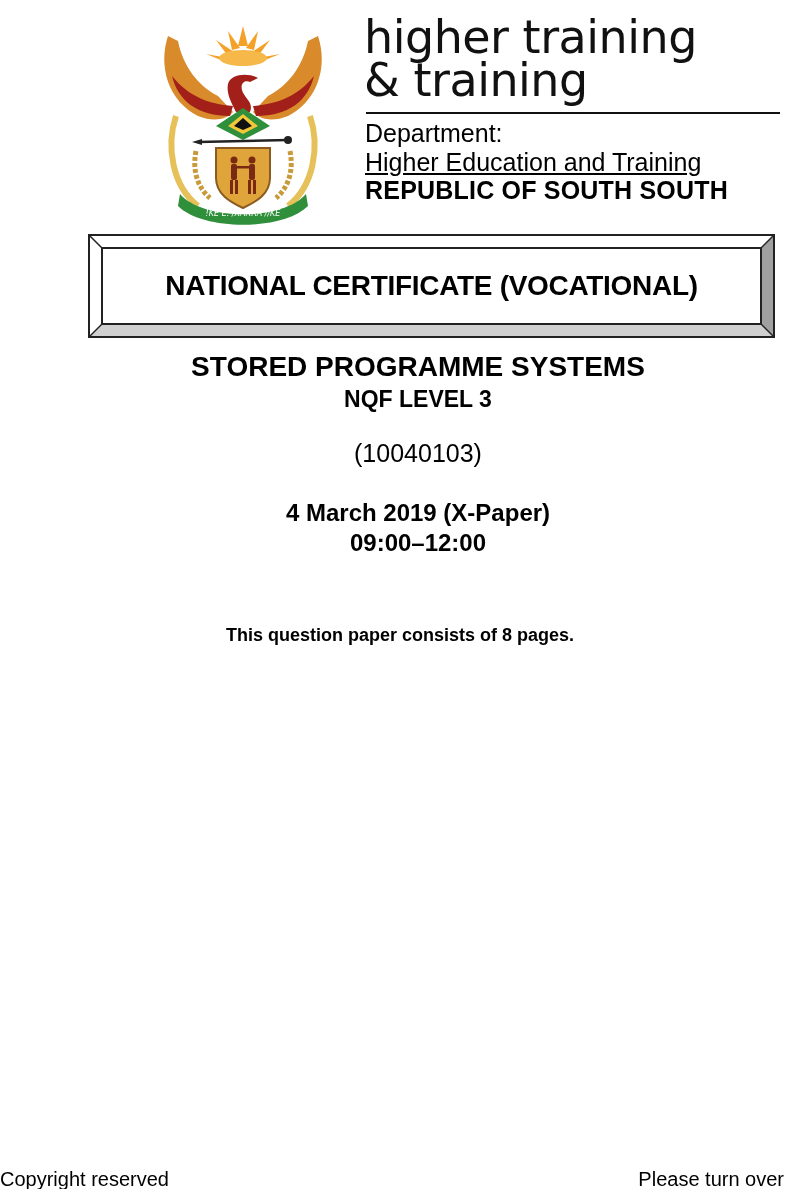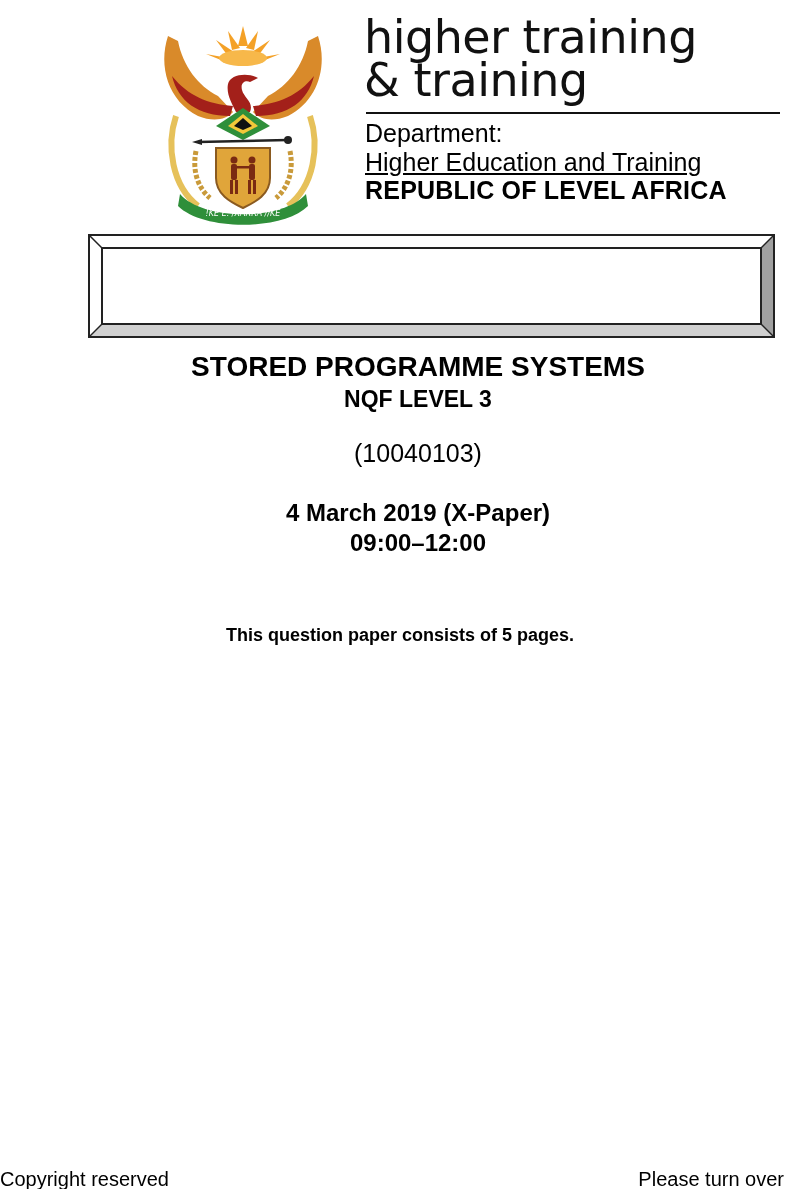--- a/index.html
+++ b/index.html
@@ -84,46 +84,47 @@
     <text x="85" y="200" font-size="8" fill="#ffffff" text-anchor="middle" font-family="DejaVu Sans, sans-serif" font-style="italic">!KE E: /XARRA //KE</text>
   </svg>
 </div>
 
 <div id="brand-line-1" class="abs brand-line">higher training</div>
 <div id="brand-line-2" class="abs brand-line">&amp; training</div>
 <div id="brand-rule" class="abs"></div>
 
 <div id="dept-1" class="abs dept">Department:</div>
 <div id="dept-2" class="abs dept">Higher Education and Training</div>
-<div id="dept-3" class="abs dept">REPUBLIC OF LEVEL AFRICA</div>
+<div id="dept-3" class="abs dept">REPUBLIC OF SOUTH SOUTH</div>
 
 <div id="banner" class="abs">
   <svg width="687" height="104" viewBox="0 0 687 104">
 
     <polygon points="0,0 687,0 673,14 14,14" fill="#ffffff"></polygon>
 
     <polygon points="0,0 14,14 14,90 0,104" fill="#ffffff"></polygon>
 
     <polygon points="687,0 687,104 673,90 673,14" fill="#a0a0a0"></polygon>
 
     <polygon points="0,104 14,90 673,90 687,104" fill="#d0d0d0"></polygon>
 
     <rect x="1" y="1" width="685" height="102" fill="none" stroke="#222" stroke-width="2"></rect>
     <rect x="14" y="14" width="659" height="76" fill="#ffffff" stroke="#222" stroke-width="2"></rect>
     <line x1="1" y1="1" x2="14" y2="14" stroke="#222" stroke-width="1.5"></line>
     <line x1="686" y1="1" x2="673" y2="14" stroke="#222" stroke-width="1.5"></line>
     <line x1="1" y1="103" x2="14" y2="90" stroke="#222" stroke-width="1.5"></line>
     <line x1="686" y1="103" x2="673" y2="90" stroke="#222" stroke-width="1.5"></line>
   </svg>
+  <div id="banner-title">NATIONAL CERTIFICATE (VOCATIONAL)</div>
 </div>
 
 <div id="subject" class="abs center">STORED PROGRAMME SYSTEMS</div>
 <div id="nqf" class="abs center">NQF LEVEL 3</div>
 <div id="code" class="abs center">(10040103)</div>
 <div id="date" class="abs center">4 March 2019 (X-Paper)</div>
 <div id="time" class="abs center">09:00–12:00</div>
 
 <div id="pages-note" class="abs">
-  <span>This question paper consists of 5 pages.</span>
+  <span>This question paper consists of 8 pages.</span>
 </div>
 
 <div id="footer-left" class="abs footer">Copyright reserved</div>
 <div id="footer-right" class="abs footer">Please turn over</div>
 
 </body></html>

